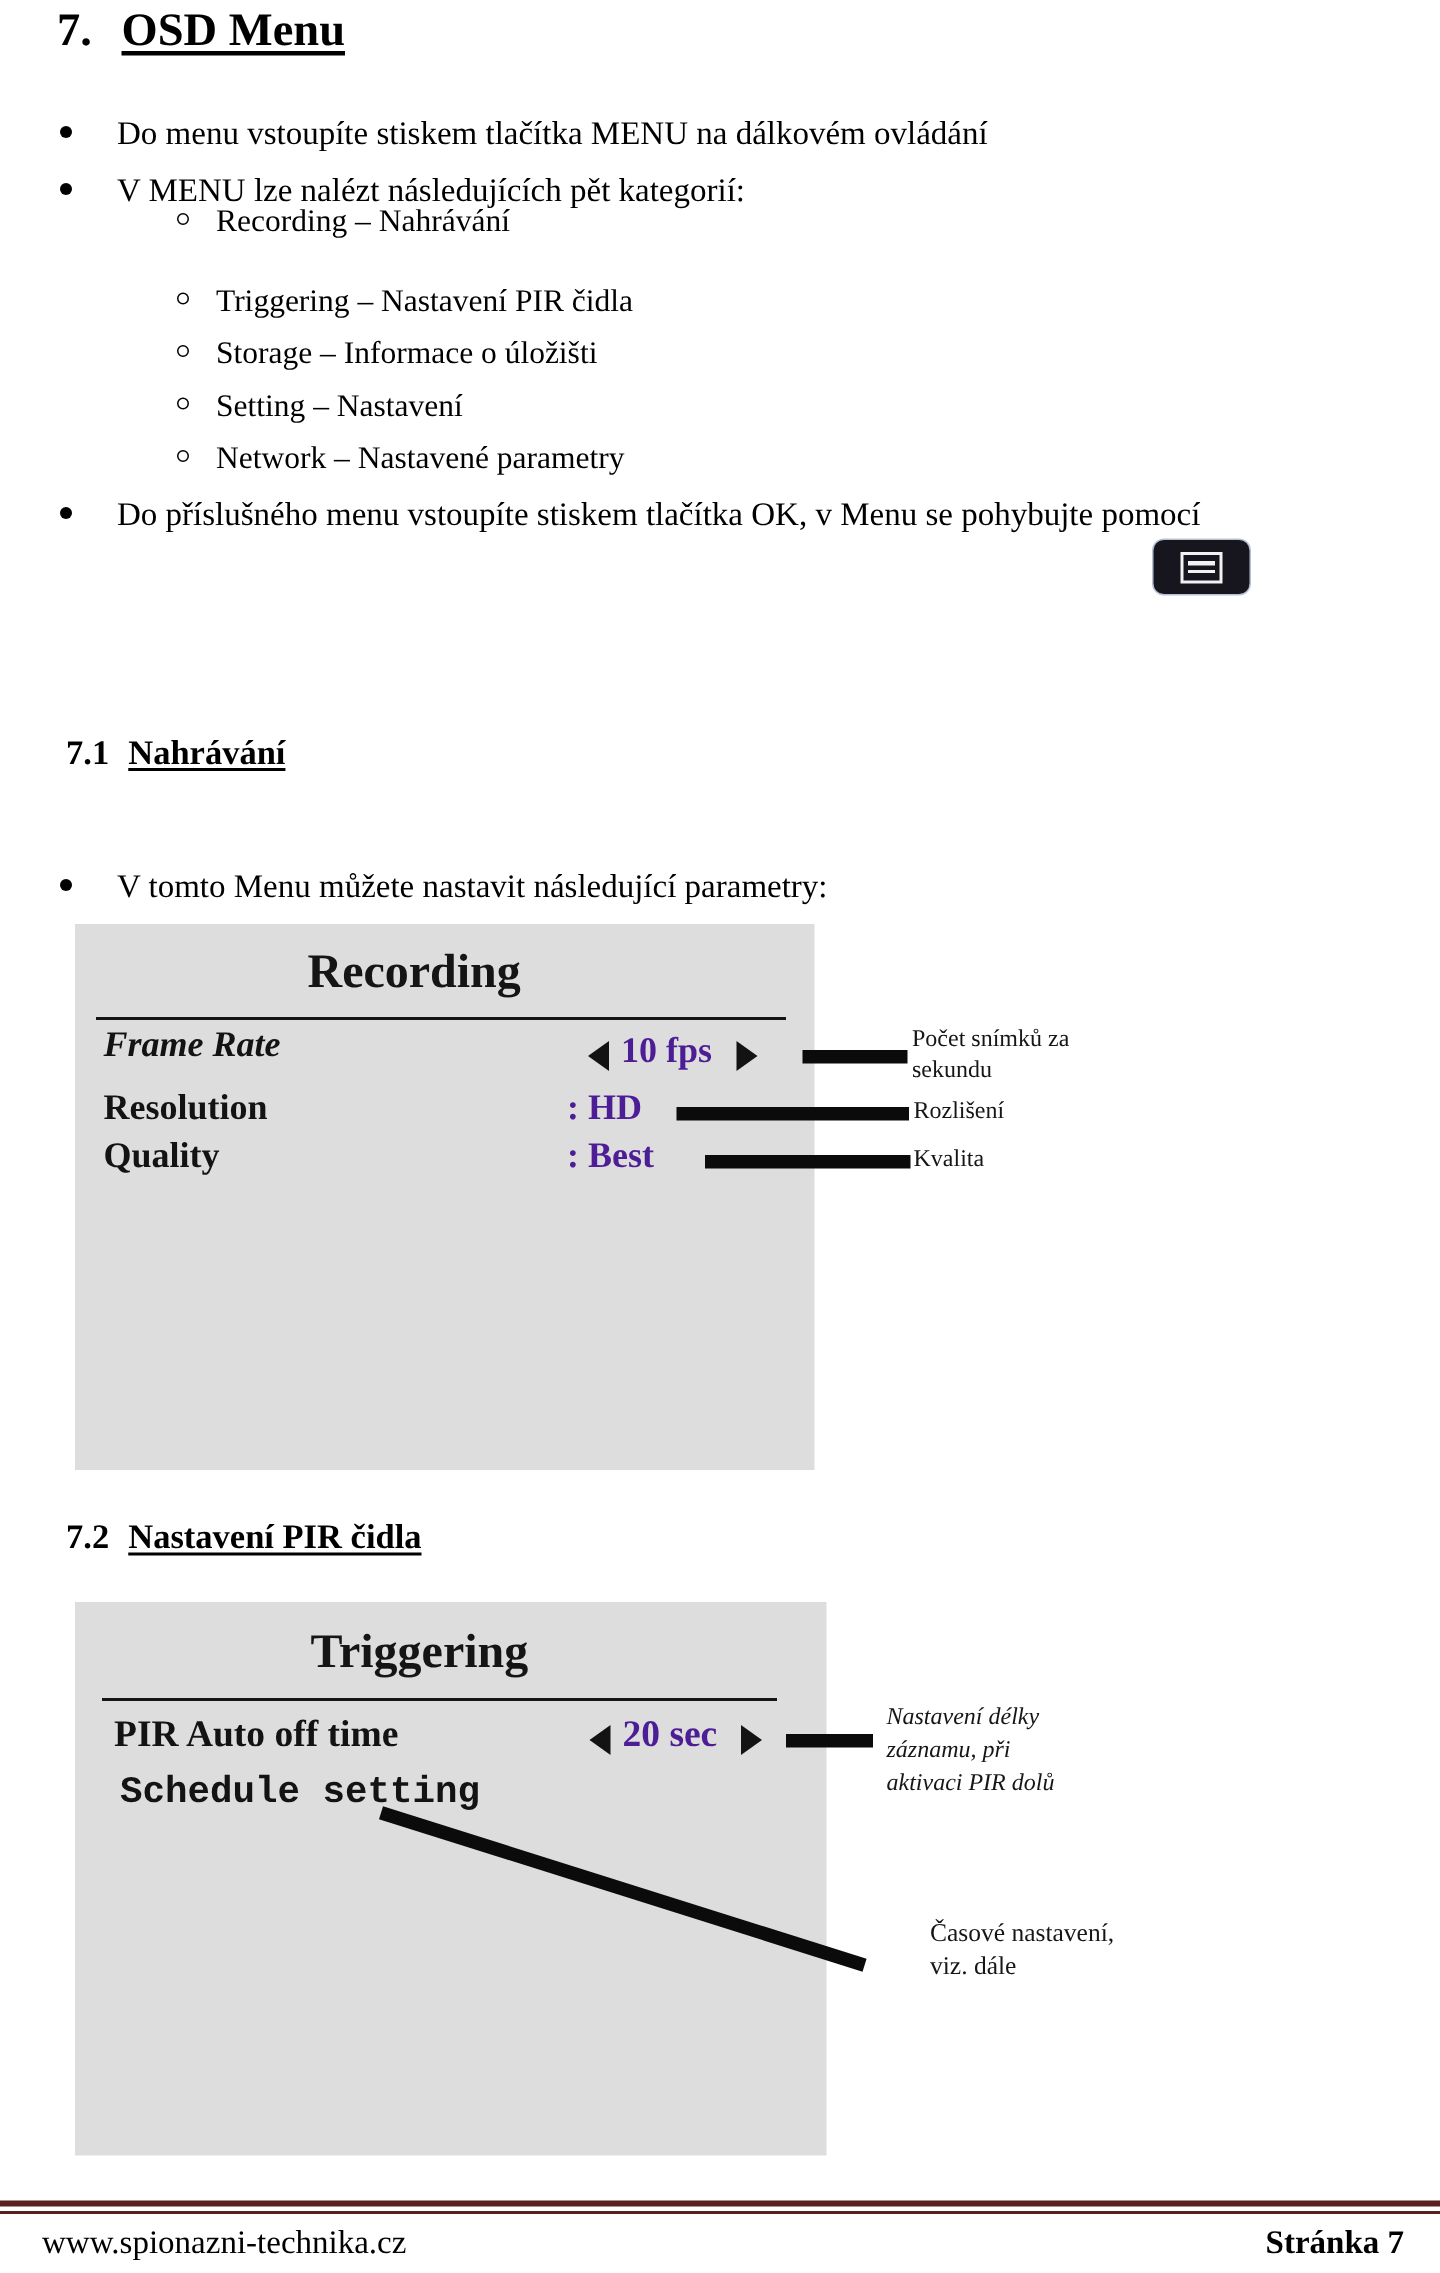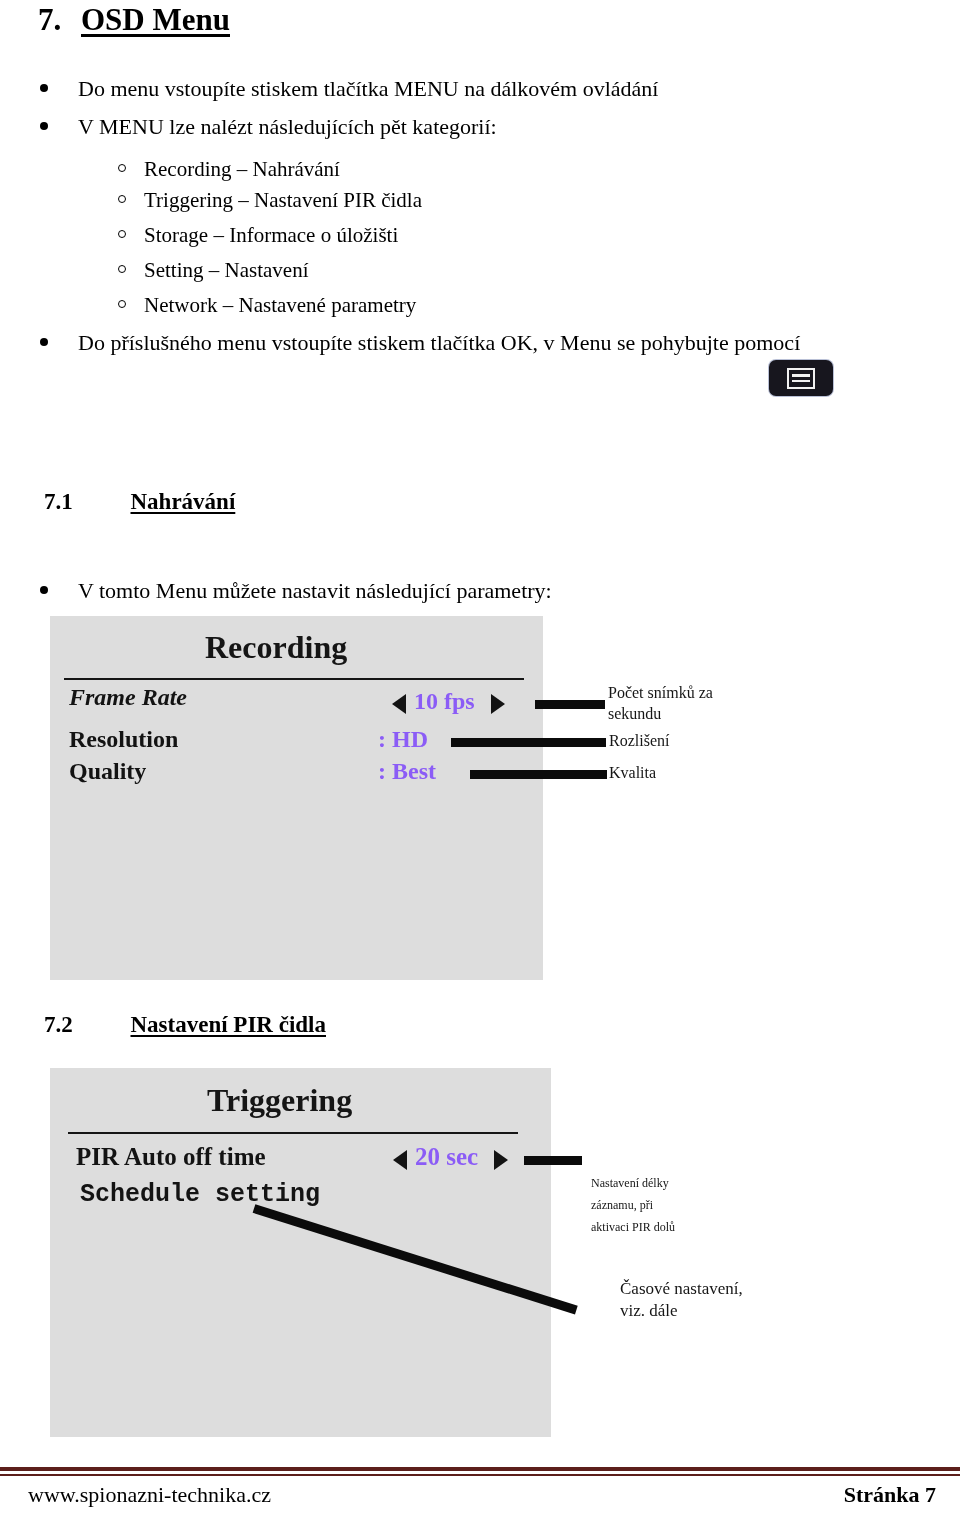--- a/index.html
+++ b/index.html
@@ -45,21 +45,20 @@
     left: 44px;
     font-size: 23px;
     font-weight: bold;
     white-space: nowrap;
   }
   .h-sub .num { font-weight: bold; }
   .h-sub .ttl {
     text-decoration: underline;
     text-underline-offset: 3px;
     text-decoration-thickness: 2px;
-    margin-left: 45px;
   }
   #sub-71 { top: 489px; }
   #sub-72 { top: 1012px; }
 
   
   .bullet-row {
     position: absolute;
     font-size: 22px;
     line-height: 30px;
     white-space: nowrap;
@@ -152,21 +151,21 @@
   }
   .osd-label {
     position: absolute;
     font-weight: bold;
     color: #131313;
     white-space: nowrap;
   }
   .osd-value {
     position: absolute;
     font-weight: bold;
-    color: #8b5cf6;
+    color: #4c1d95;
     white-space: nowrap;
   }
   .arrow {
     position: absolute;
     width: 0; height: 0;
     border-top: 10px solid transparent;
     border-bottom: 10px solid transparent;
   }
   .arrow.left  { border-right: 14px solid #131313; }
   .arrow.right { border-left: 14px solid #131313; }
@@ -231,21 +230,21 @@
   <div class="bullet-row" style="left:40px; top:74px;">
     <span class="dot"></span>
     <span class="txt">Do menu vstoupíte stiskem tlačítka MENU na dálkovém ovládání</span>
   </div>
 
   <div class="bullet-row" style="left:40px; top:112px;">
     <span class="dot"></span>
     <span class="txt">V MENU lze nalézt následujících pět kategorií:</span>
   </div>
 
-  <div class="sub-row" style="left:118px; top:154px;">
+  <div class="sub-row" style="left:118px; top:132px;">
     <span class="ring"></span>
     <span class="txt">Recording – Nahrávání</span>
   </div>
   <div class="sub-row" style="left:118px; top:185px;">
     <span class="ring"></span>
     <span class="txt">Triggering – Nastavení PIR čidla</span>
   </div>
   <div class="sub-row" style="left:118px; top:220px;">
     <span class="ring"></span>
     <span class="txt">Storage – Informace o úložišti</span>
@@ -314,21 +313,21 @@
   <div class="shot" id="shot-triggering"></div>
 
   <div class="osd-title" style="left:207px; top:1082px; font-size:32px;">Triggering</div>
   <div class="osd-rule" style="left:68px; top:1132px; width:450px;"></div>
 
   <div class="osd-label" style="left:76px; top:1143px; font-size:25px;">PIR Auto off time</div>
   <div class="arrow left" style="left:393px; top:1150px;"></div>
   <div class="osd-value" style="left:415px; top:1143px; font-size:25px;">20 sec</div>
   <div class="arrow right" style="left:494px; top:1150px;"></div>
   <div class="leader" style="left:524px; top:1156px; width:58px;"></div>
-  <div class="anno" style="left:591px; top:1172px; width:160px; font-size:12px; line-height:22px;">
+  <div class="anno" style="left:591px; top:1134px; width:160px; font-size:16px; line-height:22px;font-style:italic;">
     <span>Nastavení délky</span><br>
     <span>záznamu, při</span><br>
     <span>aktivaci PIR dolů</span>
   </div>
 
   <div class="osd-label" style="left:80px; top:1180px; font-size:25px;font-family:Liberation Mono, monospace;">Schedule setting</div>
 
   <div class="leader-diag" style="left:254px; top:1204px; width:338px; transform: rotate(17.5deg);"></div>
 
   <div class="anno" style="left:580px; top:1278px; width:175px; font-size:17px; line-height:22px;margin-left:40px;">

